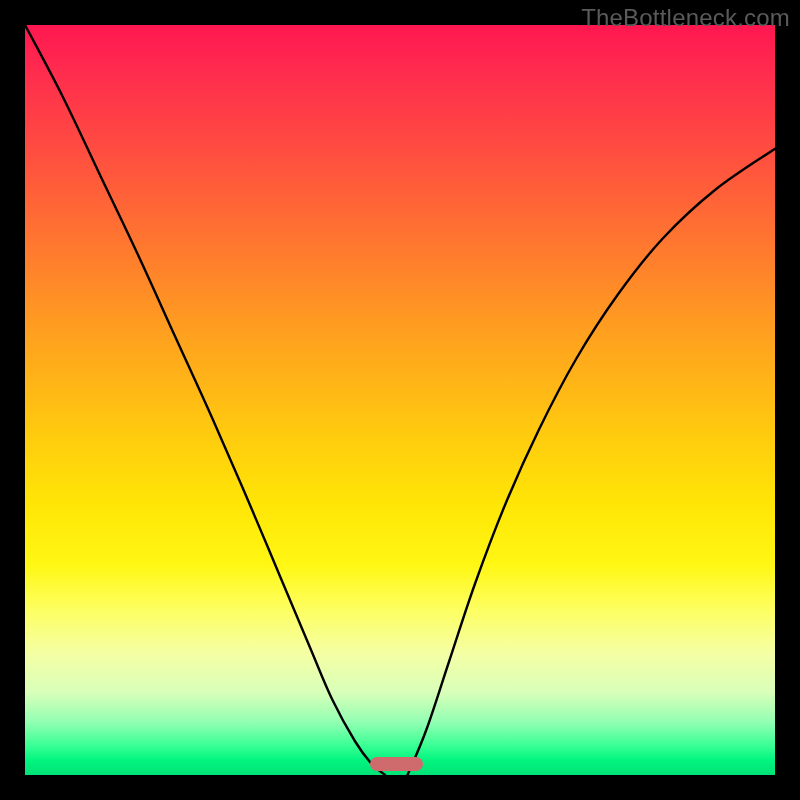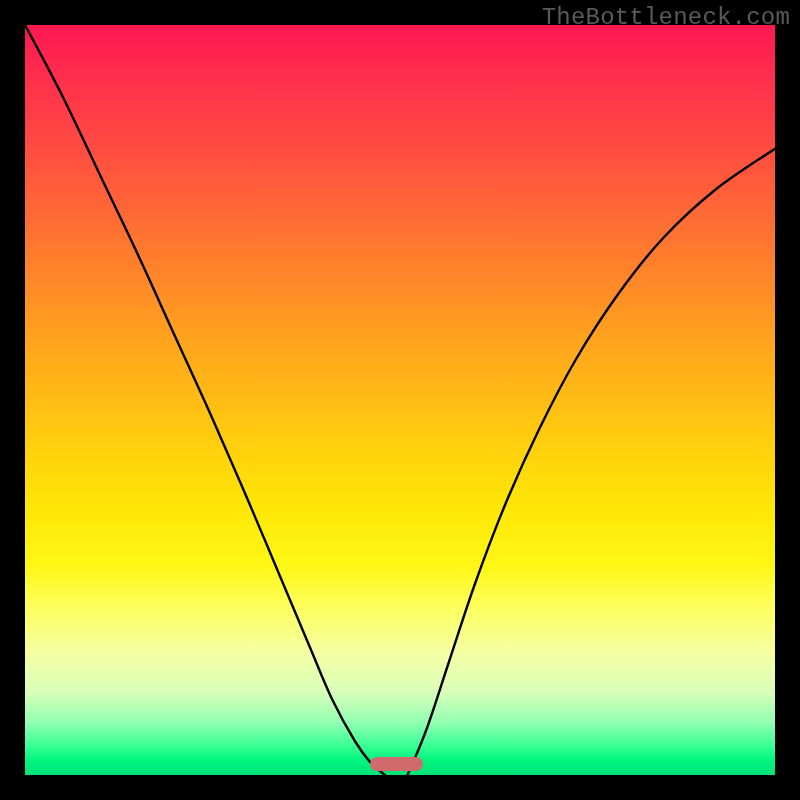--- a/index.html
+++ b/index.html
@@ -7,21 +7,21 @@
   .frame {
     position: relative;
     width: 800px;
     height: 800px;
     background: #000;
   }
   .watermark {
     position: absolute;
     top: 4px;
     right: 10px;
-    font-family: Liberation Mono, monospace;
+    font-family: Liberation Sans, sans-serif;
     font-size: 24px;
     font-weight: 500;
     color: #5a5a5a;
     z-index: 10;
     letter-spacing: 0.2px;
   }
   .plot {
     position: absolute;
     left: 25px;
     top: 25px;

